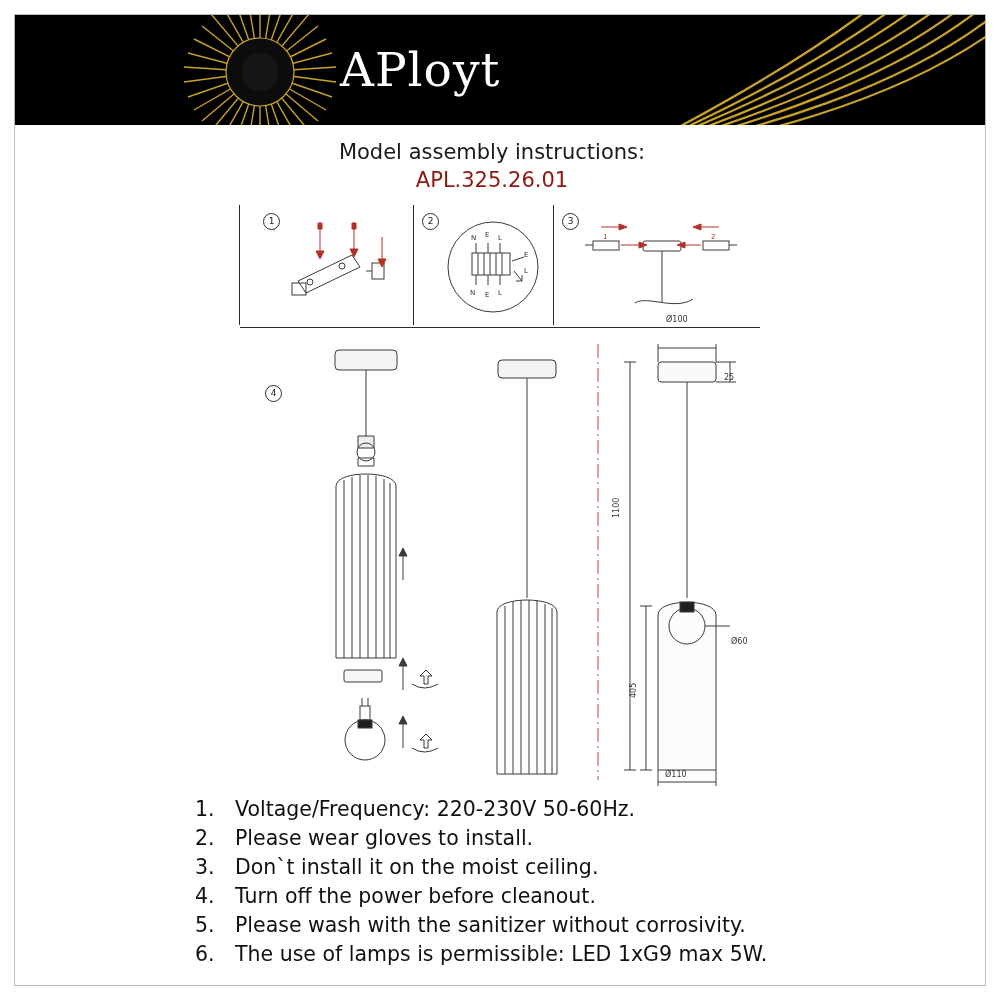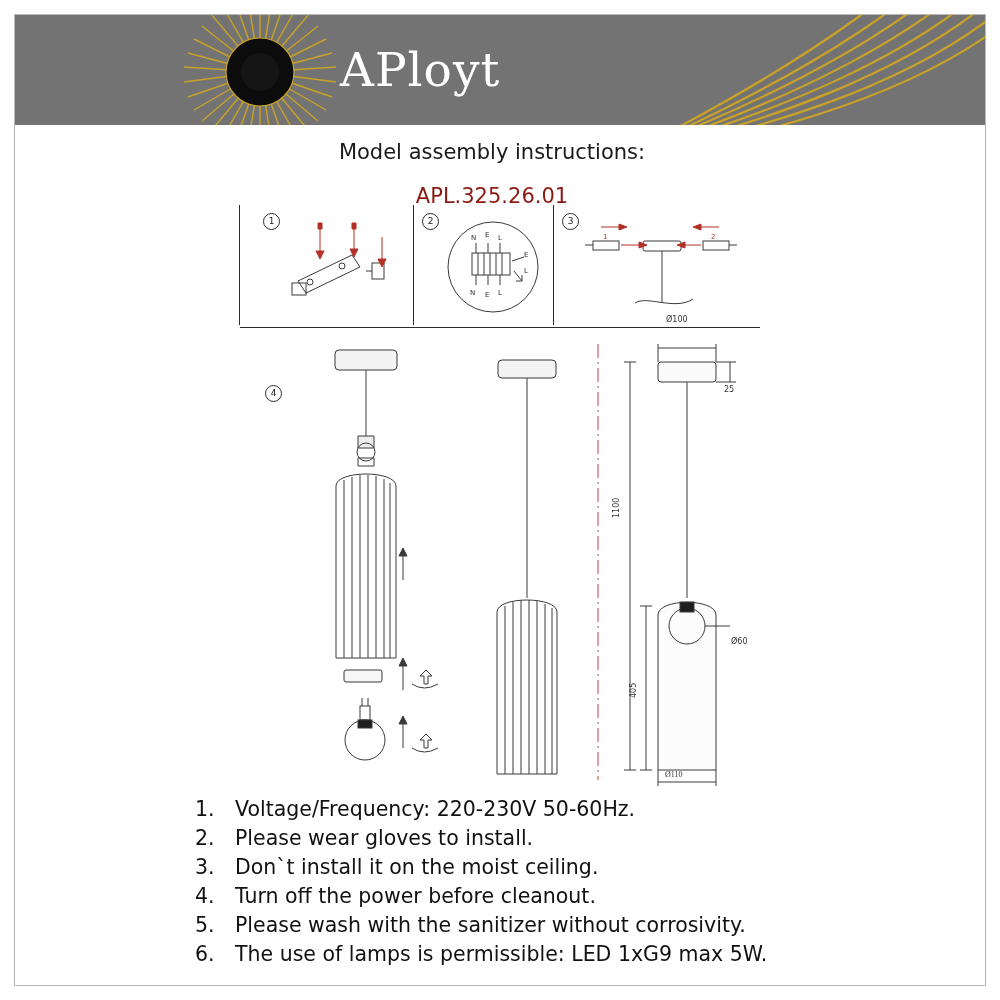--- a/index.html
+++ b/index.html
@@ -27,21 +27,21 @@
     box-sizing: border-box;
   }
 
   
   .banner {
     position: absolute;
     left: 15px;
     top: 15px;
     width: 970px;
     height: 110px;
-    background: #737373;
+    background: #000000;
     overflow: hidden;
   }
   .banner-sun {
     position: absolute;
     left: 160px;
     top: -28px;
     width: 170px;
     height: 170px;
   }
   .banner-fan {
@@ -71,21 +71,20 @@
   }
   .title-line1 {
     font-size: 21px;
     color: #1a1a1a;
     line-height: 28px;
   }
   .title-line2 {
     font-size: 21px;
     color: #8a1a12;
     line-height: 28px;
-    margin-top: 16px;
   }
 
   
   .panel-row {
     position: absolute;
     left: 240px;
     top: 205px;
     width: 520px;
     height: 120px;
   }
@@ -397,25 +396,25 @@
 
       <line x1="115" y1="296" x2="140" y2="296"></line>
 
       <line x1="68" y1="452" x2="126" y2="452"></line>
       <line x1="68" y1="440" x2="68" y2="456"></line>
       <line x1="126" y1="440" x2="126" y2="456"></line>
     </g>
   </svg>
 
   <div class="dimtxt" style="left:666px; top:315px;">Ø100</div>
-  <div class="dimtxt" style="left:724px; top:385px;">25</div>
+  <div class="dimtxt" style="left:724px; top:373px;">25</div>
   <div class="dimtxt" style="left:612px; top:518px; transform:rotate(-90deg); transform-origin:left top;">1100</div>
   <div class="dimtxt" style="left:629px; top:698px; transform:rotate(-90deg); transform-origin:left top;">405</div>
   <div class="dimtxt" style="left:716px; top:637px;padding-left:15px;">Ø60</div>
-  <div class="dimtxt" style="left:665px; top:770px;font-family:Liberation Serif, serif;">Ø110</div>
+  <div class="dimtxt" style="left:665px; top:770px;">Ø110</div>
 
   <div class="notes">
     <div class="note">
       <div class="note-num">1.</div>
       <div class="note-txt">Voltage/Frequency: 220-230V 50-60Hz.</div>
     </div>
     <div class="note">
       <div class="note-num">2.</div>
       <div class="note-txt">Please wear gloves to install.</div>
     </div>

